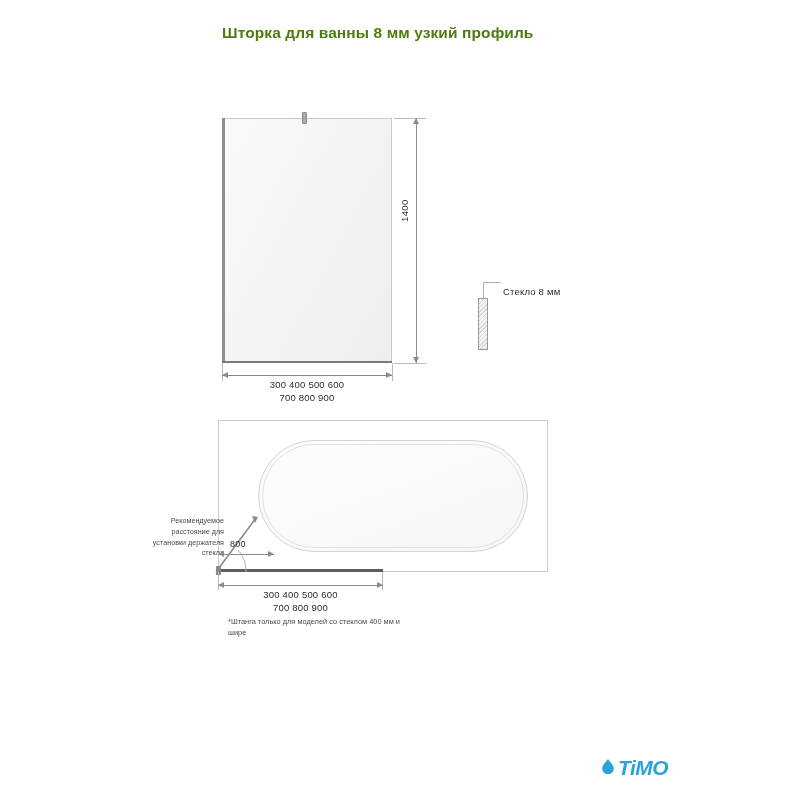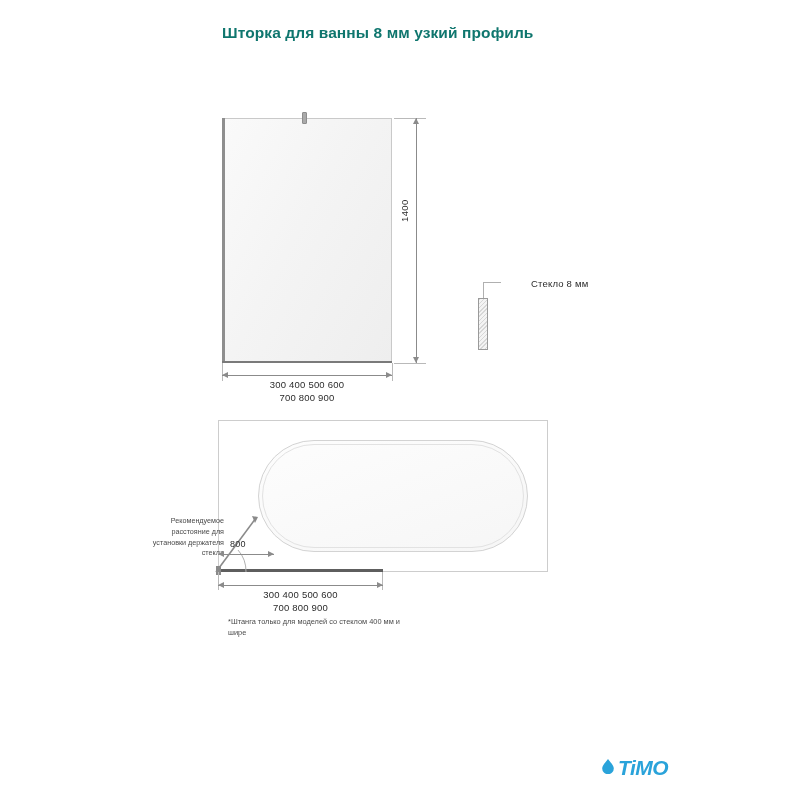--- a/index.html
+++ b/index.html
@@ -23,21 +23,21 @@
   }
   
   #title {
     position: absolute;
     left: 222px;
     top: 22px;
     width: 330px;
     font-size: 15.5px;
     font-weight: bold;
     line-height: 1.45;
-    color: #0f766e;
+    color: #4d7c0f;
     letter-spacing: 0.1px;
   }
   
   #front-view {
     position: absolute;
     left: 218px;
     top: 110px;
     width: 250px;
     height: 290px;
   }
@@ -187,25 +187,24 @@
     position: absolute;
     left: 13px;
     top: 12px;
     width: 18px;
     height: 1px;
     background: #b0b0b0;
   }
   #label-glass {
     position: absolute;
     left: 33px;
-    top: 8px;
+    top: 16px;
     font-size: 9.5px;
     white-space: nowrap;
     letter-spacing: 0.2px;
-    margin-left: 28px;
   }
   
   #plan-view {
     position: absolute;
     left: 150px;
     top: 420px;
     width: 420px;
     height: 230px;
   }
   #tub-outer {

